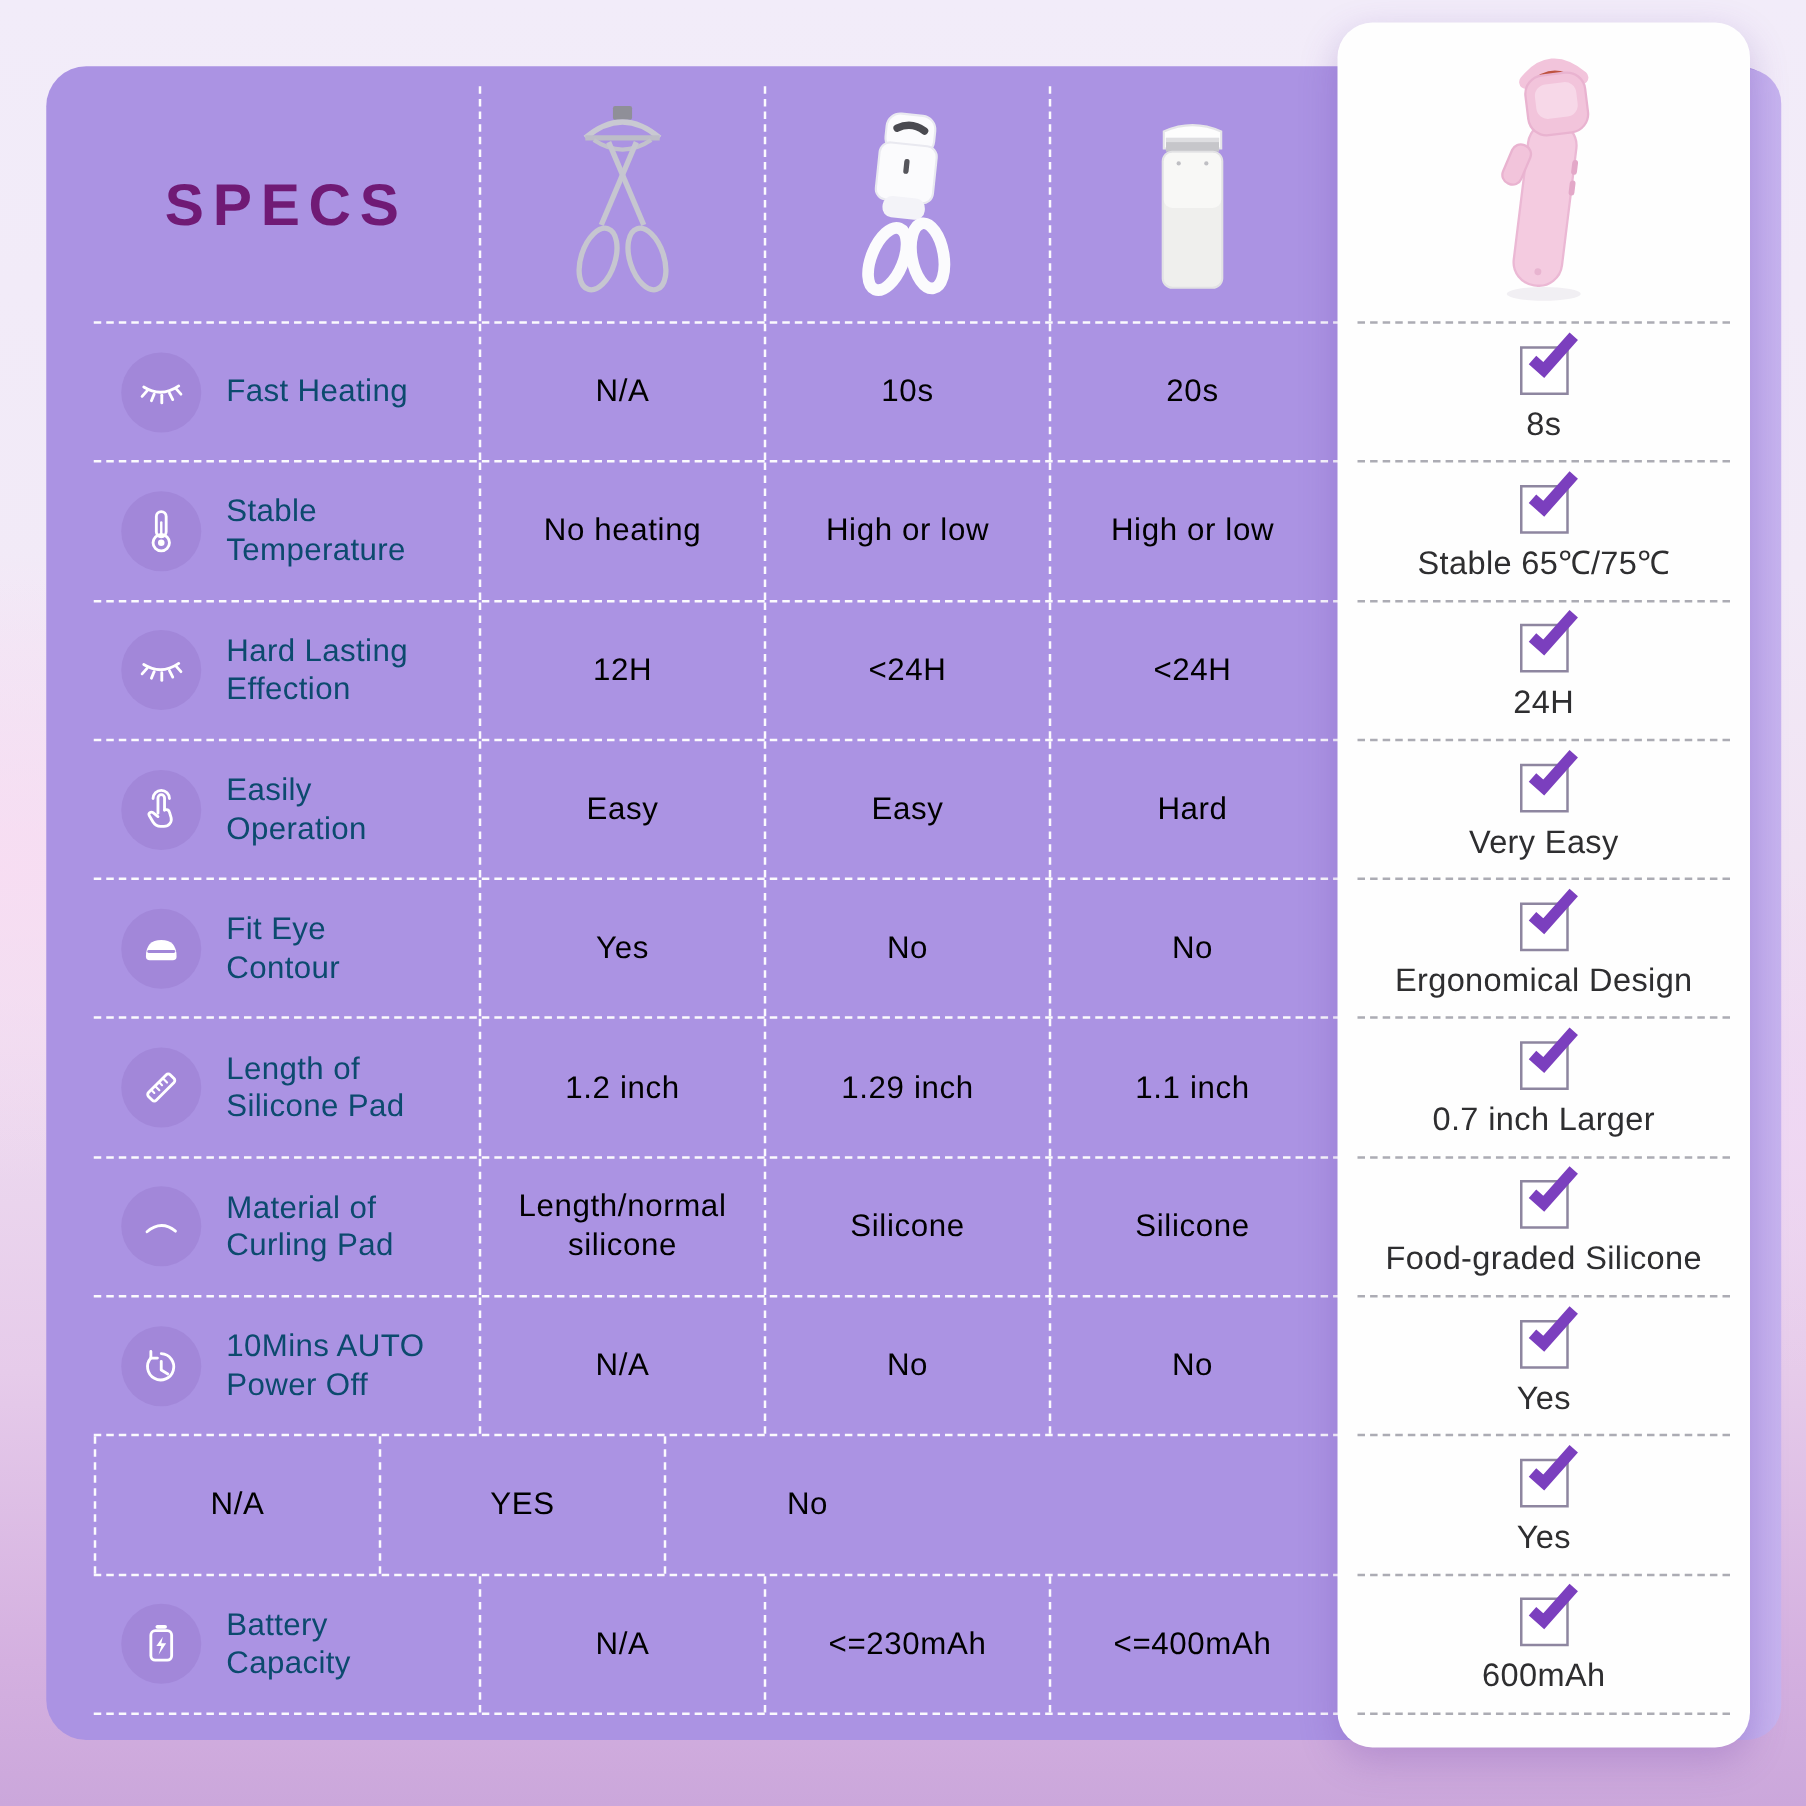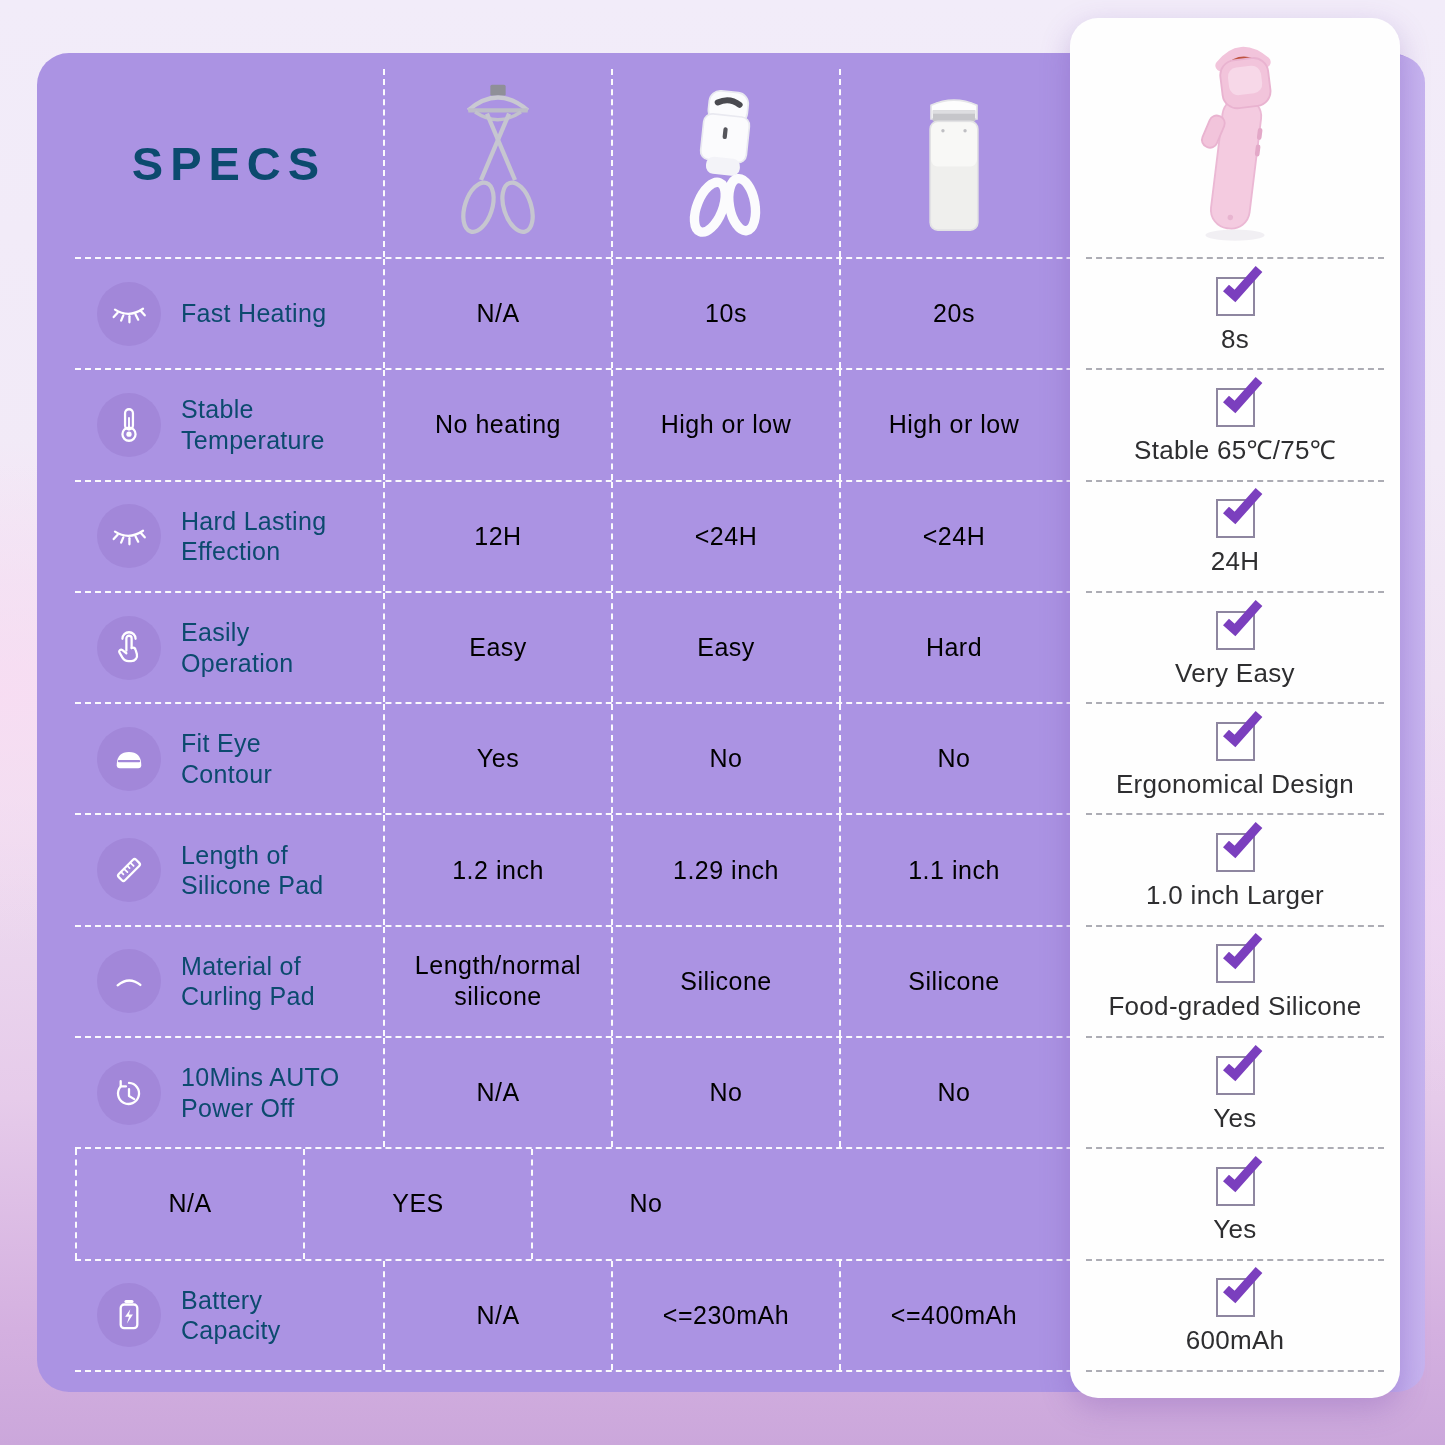--- a/index.html
+++ b/index.html
@@ -21,21 +21,21 @@
   }
   .trow{display:flex;align-items:stretch;border-bottom:2px dashed rgba(255,255,255,.95);}
   .trow.thead{flex:0 0 188px;}
   .trow.body-row{flex:1 1 0;}
   .cell{display:flex;align-items:center;justify-content:center;box-sizing:border-box;}
   .cell.feat{width:308px;justify-content:flex-start;padding-left:22px;gap:20px;}
   .cell.val{width:228px;border-left:2px dashed rgba(255,255,255,.95);text-align:center;
     color:#000000;font-size:25px;letter-spacing:.5px;line-height:1.25;padding:0 14px;}
   .cell.spacer{flex:1 1 auto;border-left:none;}
   .thead .cell.feat{justify-content:center;padding-left:0;}
-  .page-title{color:#0c4a6e;font-size:47px;font-weight:bold;letter-spacing:7px;margin:0;}
+  .page-title{color:#701a75;font-size:47px;font-weight:bold;letter-spacing:7px;margin:0;}
   .feat-label{color:#0c4a6e;font-size:25px;line-height:1.22;white-space:pre-line;letter-spacing:.3px;}
   .icon-circle{flex:0 0 64px;width:64px;height:64px;border-radius:50%;background:#A287D9;
     display:flex;align-items:center;justify-content:center;}
   .icon-circle svg{width:42px;height:42px;}
   .ic{stroke:#fff;stroke-width:2.6;fill:none;stroke-linecap:round;stroke-linejoin:round;}
 
   
   .accent-band{
     position:absolute;left:1085px;top:55px;width:340px;height:1337px;border-radius:28px;
     background:linear-gradient(90deg,#9F82D9 0%,#AE95E5 72%,#C7B4EF 100%);z-index:2;
@@ -357,21 +357,21 @@
           </svg>
         </span>
       <span class="card-label">Ergonomical Design</span>
     </div>
     <div class="card-row">
       <span class="checkbox">
           <svg>
             <polyline points="7,24 16,32 40,5"></polyline>
           </svg>
         </span>
-      <span class="card-label">1.0 inch Larger</span>
+      <span class="card-label">0.7 inch Larger</span>
     </div>
     <div class="card-row">
       <span class="checkbox">
           <svg>
             <polyline points="7,24 16,32 40,5"></polyline>
           </svg>
         </span>
       <span class="card-label">Food-graded Silicone</span>
     </div>
     <div class="card-row">

